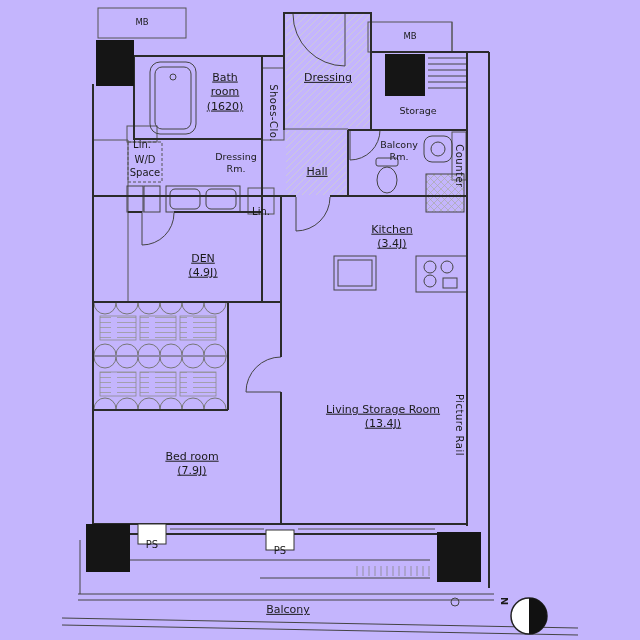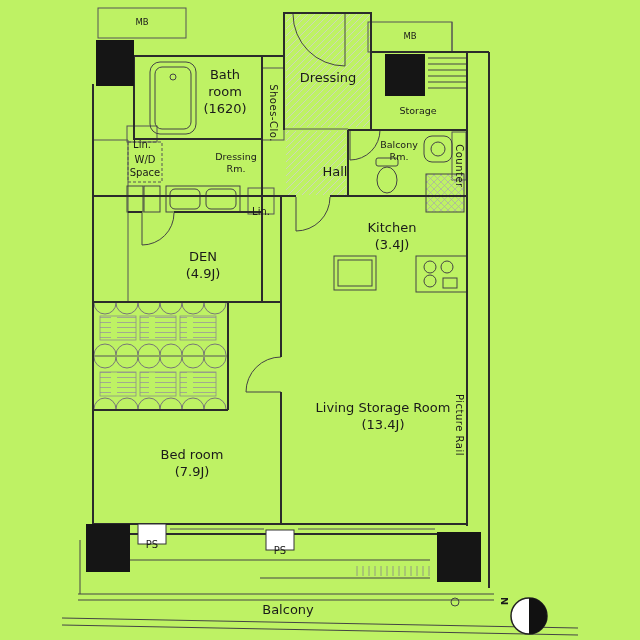--- a/index.html
+++ b/index.html
@@ -1,26 +1,26 @@
 <!DOCTYPE html>
 <html><head>
 <meta charset="utf-8">
 <style>
   html,body { margin:0; padding:0; background:#ffffff; }
   .plan {
-    position:relative; width:640px; height:640px; background:#bef264;
+    position:relative; width:640px; height:640px; background:#c4b5fd;
     overflow:hidden; font-family:"DejaVu Sans", sans-serif;
   }
   svg.linework { position:absolute; left:0; top:0; width:640px; height:640px; }
   .lbl {
     position:absolute; transform:translate(-50%,-50%);
     text-align:center; white-space:pre-line; color:#1a1a1a; line-height:1.3;
   }
   .v { writing-mode:vertical-rl; text-orientation:mixed; letter-spacing:0.5px; }
-  .s11 { font-size:13px; }
+  .s11 { font-size:11px;text-decoration:underline; }
   .s9  { font-size:9.5px; }
   .s8  { font-size:8.5px; }
   .s6  { font-size:10px;margin-top:10px; }
   .north { transform:translate(-50%,-50%) rotate(-90deg); font-weight:bold; }
 </style>
 </head>
 <body>
 
 <div class="plan">
 
@@ -168,21 +168,21 @@
   <div class="lbl s8" style="left:142px; top:23px;">MB</div>
   <div class="lbl s8" style="left:410px; top:37px;">MB</div>
   <div class="lbl s11" style="left:225px; top:92px;">Bath
 room
 (1620)</div>
   <div class="lbl s11" style="left:328px; top:78px;">Dressing</div>
   <div class="lbl s6 v" style="left:273px; top:103px;">Shoes-Clo.</div>
   <div class="lbl s9" style="left:418px; top:111px;">Storage</div>
   <div class="lbl s9" style="left:399px; top:151px;">Balcony
 Rm.</div>
-  <div class="lbl s11" style="left:335px; top:172px;">Hall</div>
+  <div class="lbl s11" style="left:317px; top:172px;">Hall</div>
   <div class="lbl s9" style="left:201px; top:163px;margin-left:35px;">Dressing
 Rm.</div>
   <div class="lbl s6" style="left:145px; top:156px;">W/D
 Space</div>
   <div class="lbl s6" style="left:142px; top:134px;">Lin.</div>
   <div class="lbl s6" style="left:261px; top:201px;">Lin.</div>
   <div class="lbl s6 v" style="left:459px; top:156px;">Counter</div>
   <div class="lbl s11" style="left:392px; top:237px;">Kitchen
 (3.4J)</div>
   <div class="lbl s11" style="left:203px; top:266px;">DEN

